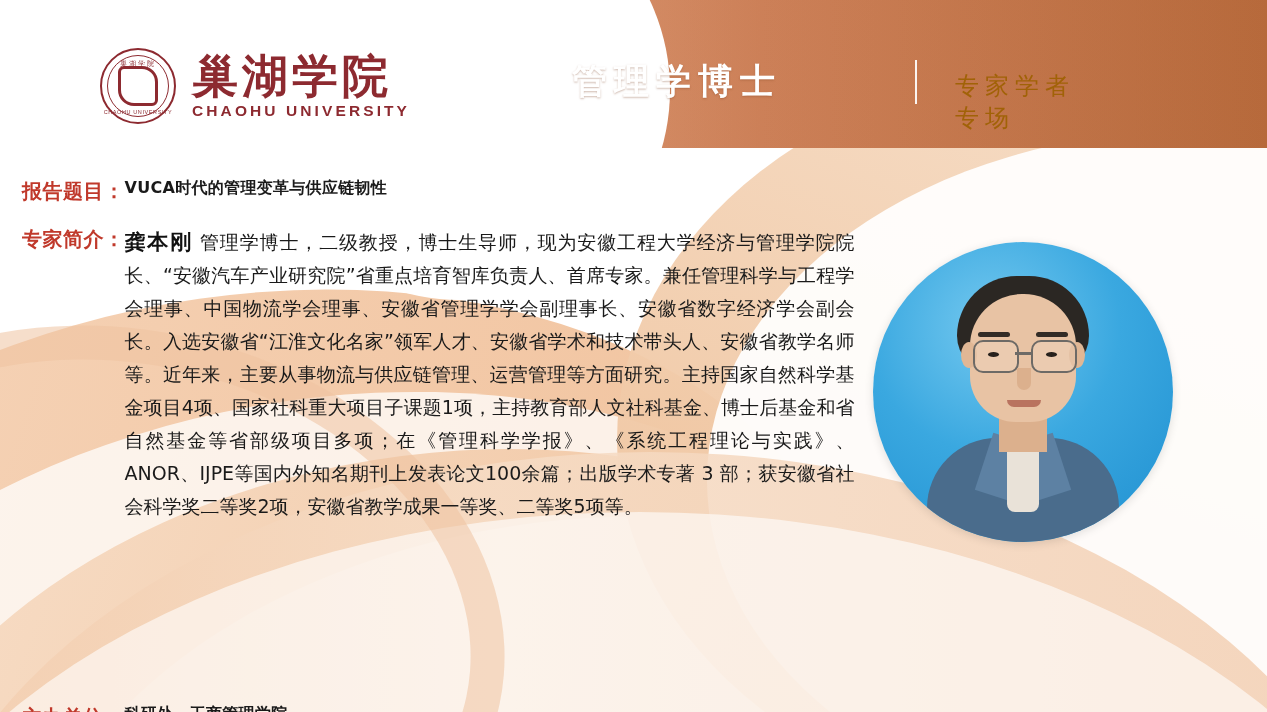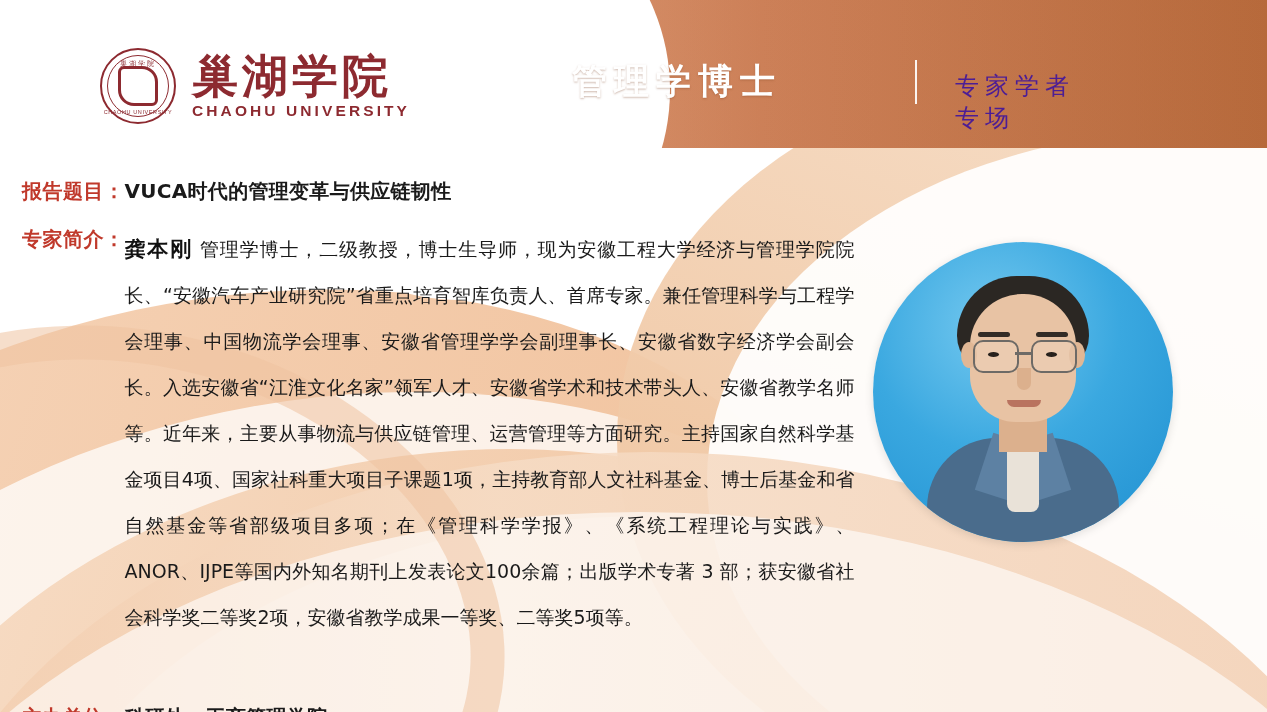--- a/index.html
+++ b/index.html
@@ -254,21 +254,21 @@
     width: 2px;
     height: 44px;
     background: rgba(255,255,255,0.92);
     z-index: 6;
   }
   .ribbon-sub {
     position: absolute;
     left: 955px;
     top: 70px;
     font-size: 24px;
-    color: #4c1d95;
+    color: #a16207;
     letter-spacing: 6px;
     z-index: 6;
     font-family: "DejaVu Sans", "Liberation Sans", sans-serif;
   }
 
   
   .content {
     position: absolute;
     left: 0;
     top: 164px;
@@ -285,40 +285,40 @@
   .label {
     color: #c0392b;
     font-size: 20px;
     font-weight: bold;
     white-space: nowrap;
     letter-spacing: 0.5px;
     font-family: "DejaVu Sans", "Liberation Sans", sans-serif;
   }
   .value-bold {
     color: #1a1a1a;
-    font-size: 20px;
+    font-size: 16px;
     font-weight: bold;
     letter-spacing: 0.3px;
     font-family: "DejaVu Sans", "Liberation Sans", sans-serif;
   }
 
   .row-topic {
     left: 22px;
     top: 14px;
   }
 
   .row-bio {
     left: 22px;
     top: 62px;
     width: 880px;
   }
   .bio-body {
     width: 730px;
     font-size: 19px;
-    line-height: 46px;
+    line-height: 33px;
     color: #1a1a1a;
     text-align: justify;
     font-family: "DejaVu Sans", "Liberation Sans", sans-serif;
   }
   .bio-name {
     font-size: 21px;
     font-weight: bold;
     color: #111111;
     letter-spacing: 1px;
   }

